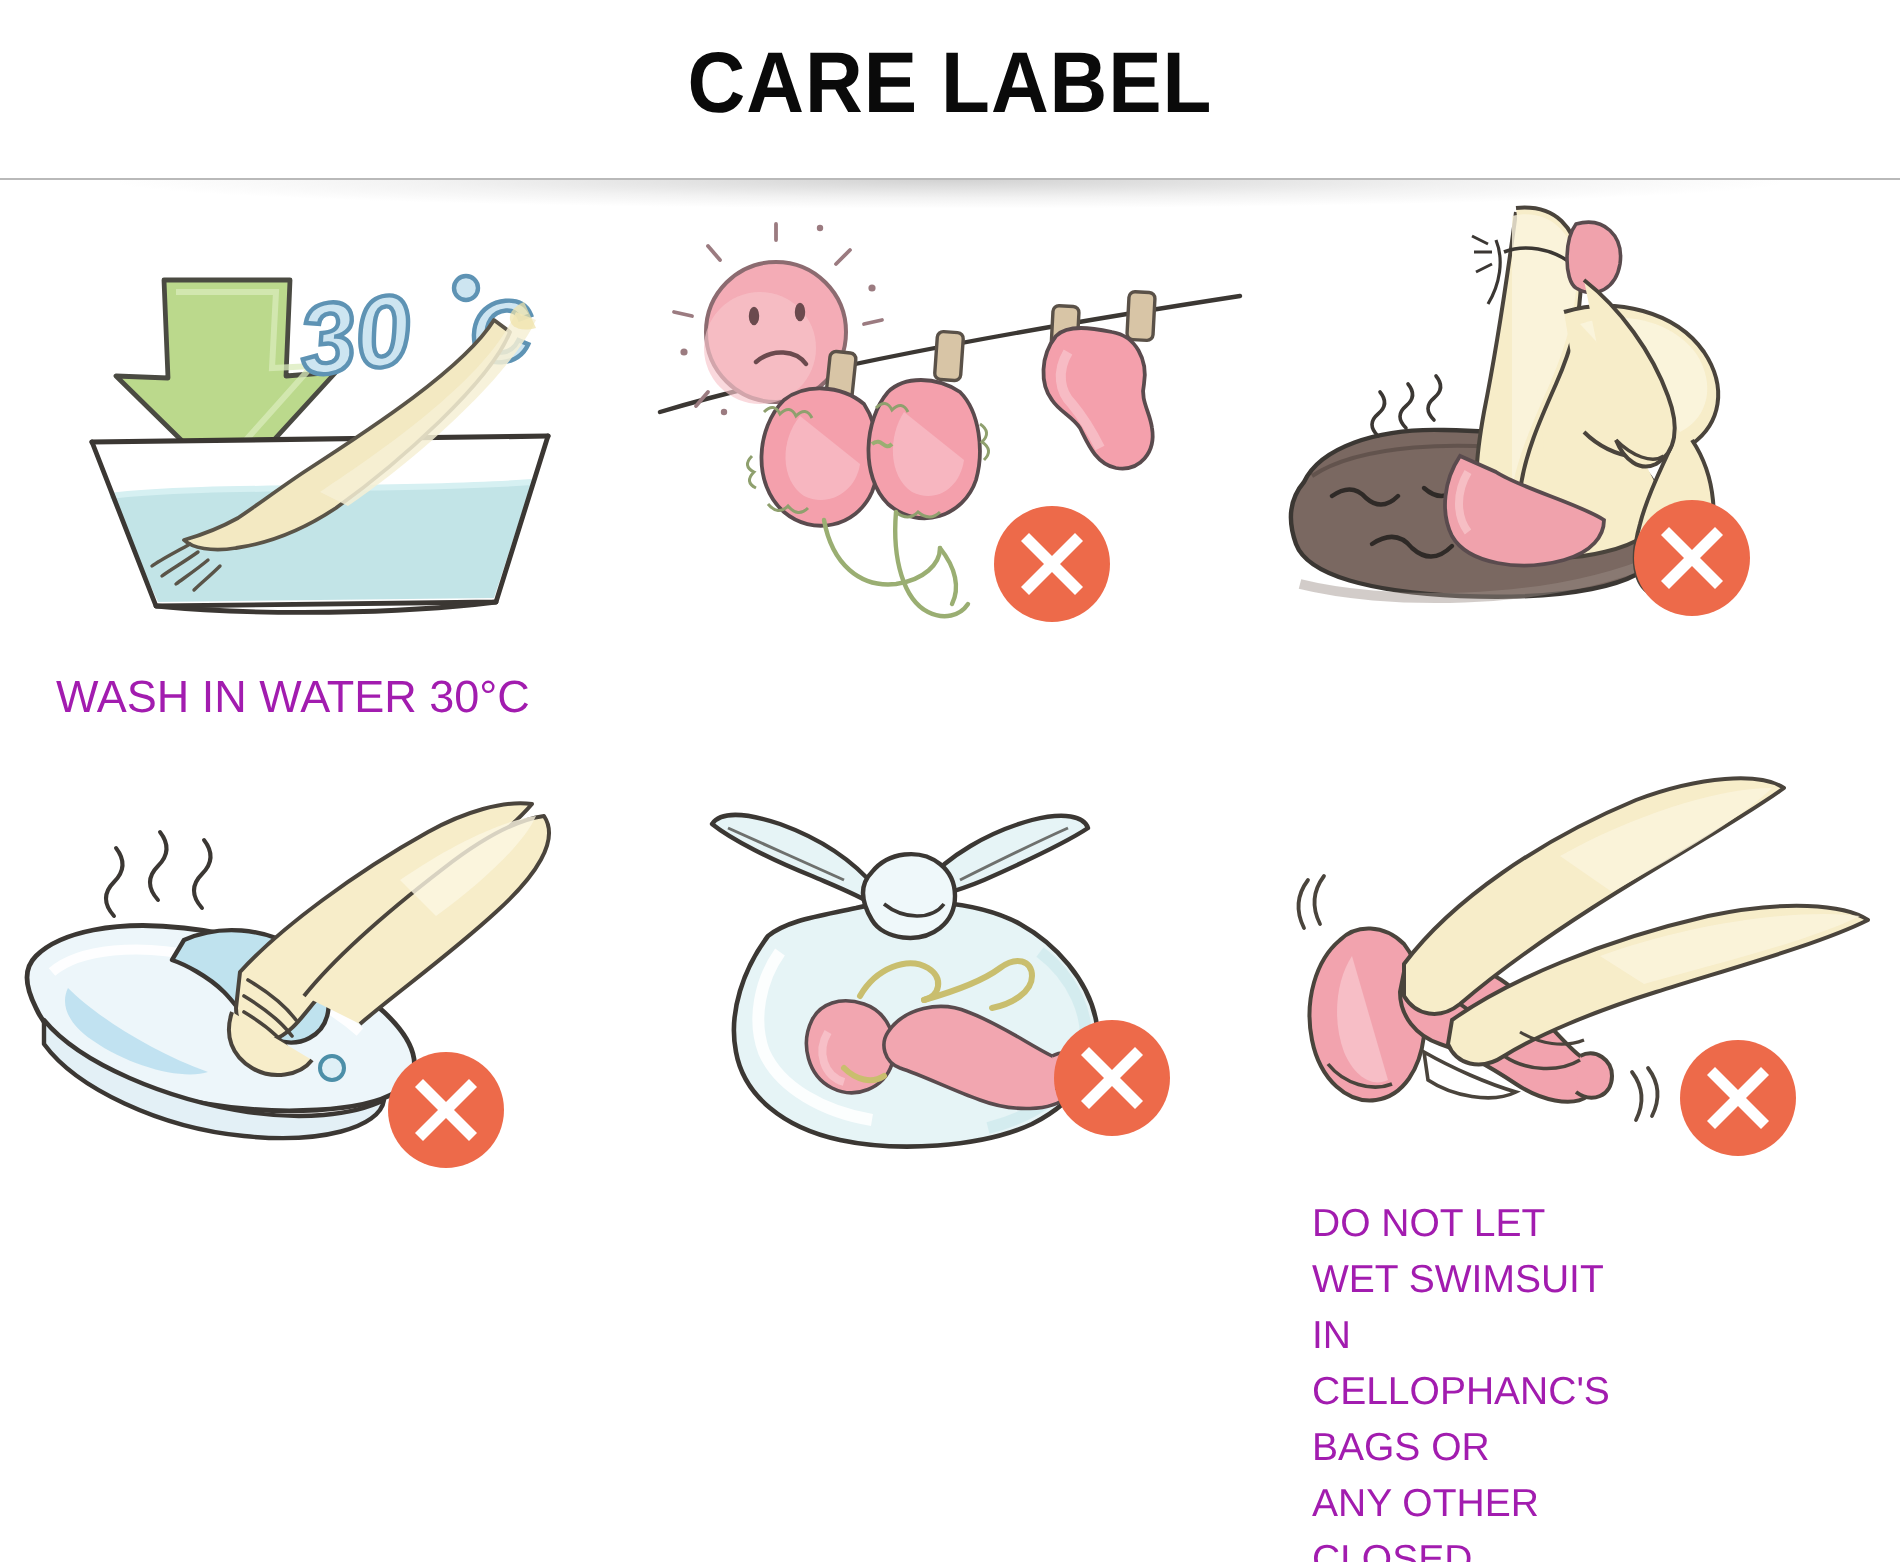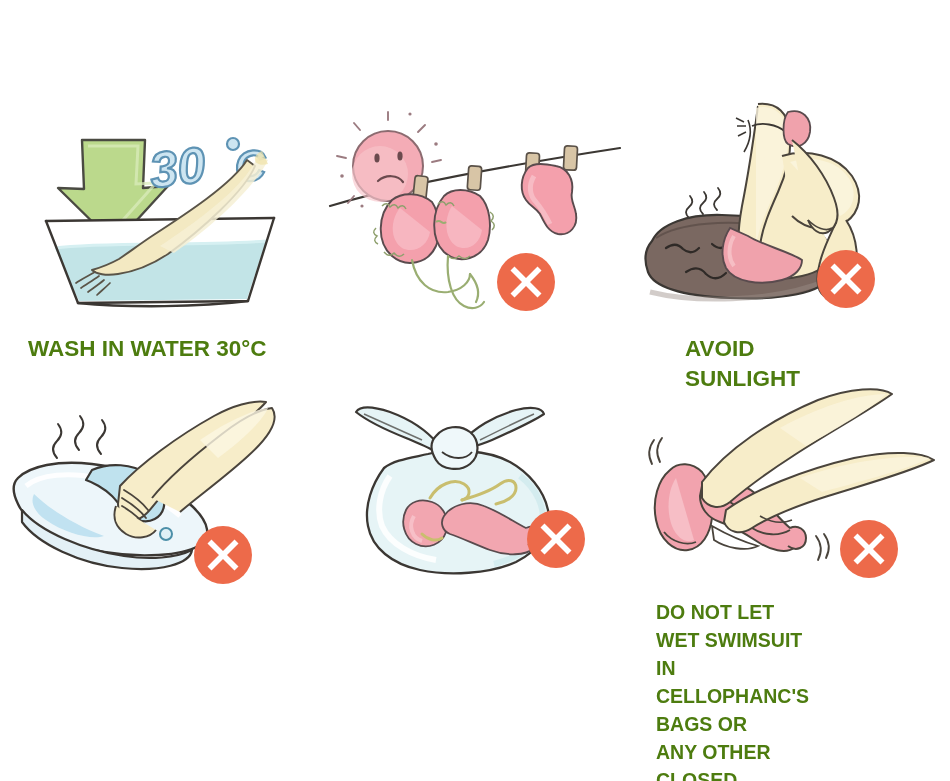--- a/index.html
+++ b/index.html
@@ -38,22 +38,22 @@
     pointer-events:none;
   }
 
   
   .grid{position:absolute;left:0;top:96px;width:950px;height:685px;}
   .cell{position:absolute;}
   .art{position:absolute;left:0;top:0;}
   .caption{
     position:absolute;
     font-family:"Liberation Sans", sans-serif;
-    font-weight:bold;
-    color:#4d7c0f;
+    font-weight:normal;
+    color:#a21caf;
     white-space:pre-line;
     line-height:1.33;
   }
   .cap-lg{font-size:22.5px;}
   .cap-sm{font-size:19.5px;line-height:1.44;}
 
   
   #cell-1{left:0px;   top:0px;  width:320px;height:290px;}
   #cell-2{left:320px; top:0px;  width:320px;height:290px;}
   #cell-3{left:630px; top:0px;  width:320px;height:290px;}
@@ -66,20 +66,25 @@
   #cap-4{left:28px; top:234px;}
   #cap-5{left:336px;top:212px;}
 
   svg{display:block;overflow:visible;}
 </style>
 </head>
 <body>
 
 <div id="page">
 
+  <div class="header">
+    <div class="title">CARE LABEL</div>
+    <div class="divider"></div>
+    <div class="divider-shadow"></div>
+  </div>
 
   <div class="grid">
 
     <div class="cell" id="cell-1">
       <div class="art">
         <svg width="320" height="240" viewBox="0 0 320 240">
 
           <g>
             <path d="M82 44 L145 44 L143 92 L168 90 L115 148 L58 92 L84 93 Z" fill="#BBD98C" stroke="#4A4A42" stroke-width="2.4" stroke-linejoin="round"></path>
             <path d="M88 50 L138 50 L136 88 L156 87 L115 133" fill="none" stroke="#D9EBBB" stroke-width="3" opacity=".75"></path>
@@ -188,21 +193,20 @@
           </g>
         </svg>
       </div>
       <div class="forbidden" style="position:absolute;left:175px;top:155px;">
         <svg width="62" height="62" viewBox="0 0 62 62">
           <circle cx="31" cy="31" r="29" fill="#ED6A4A"></circle>
           <path d="M19.5 15.5 L31 27 L42.5 15.5 L46.5 19.5 L35 31 L46.5 42.5 L42.5 46.5
                    L31 35 L19.5 46.5 L15.5 42.5 L27 31 L15.5 19.5 Z" fill="#FFFFFF"></path>
         </svg>
       </div>
-      <div class="caption cap-lg" id="cap-2">AVOID SUNLIGHT</div>
     </div>
 
     <div class="cell" id="cell-3">
       <div class="art">
         <svg width="320" height="240" viewBox="0 0 320 240">
 
           <g>
             <path d="M22 145 C30 128 58 118 92 119 C128 120 160 122 182 132
                      C200 140 206 162 200 180 C192 198 150 204 100 202
                      C56 200 24 192 18 176 C13 162 16 152 22 145 Z" fill="#7A6861" stroke="#3B3733" stroke-width="2.2" stroke-linejoin="round"></path>

